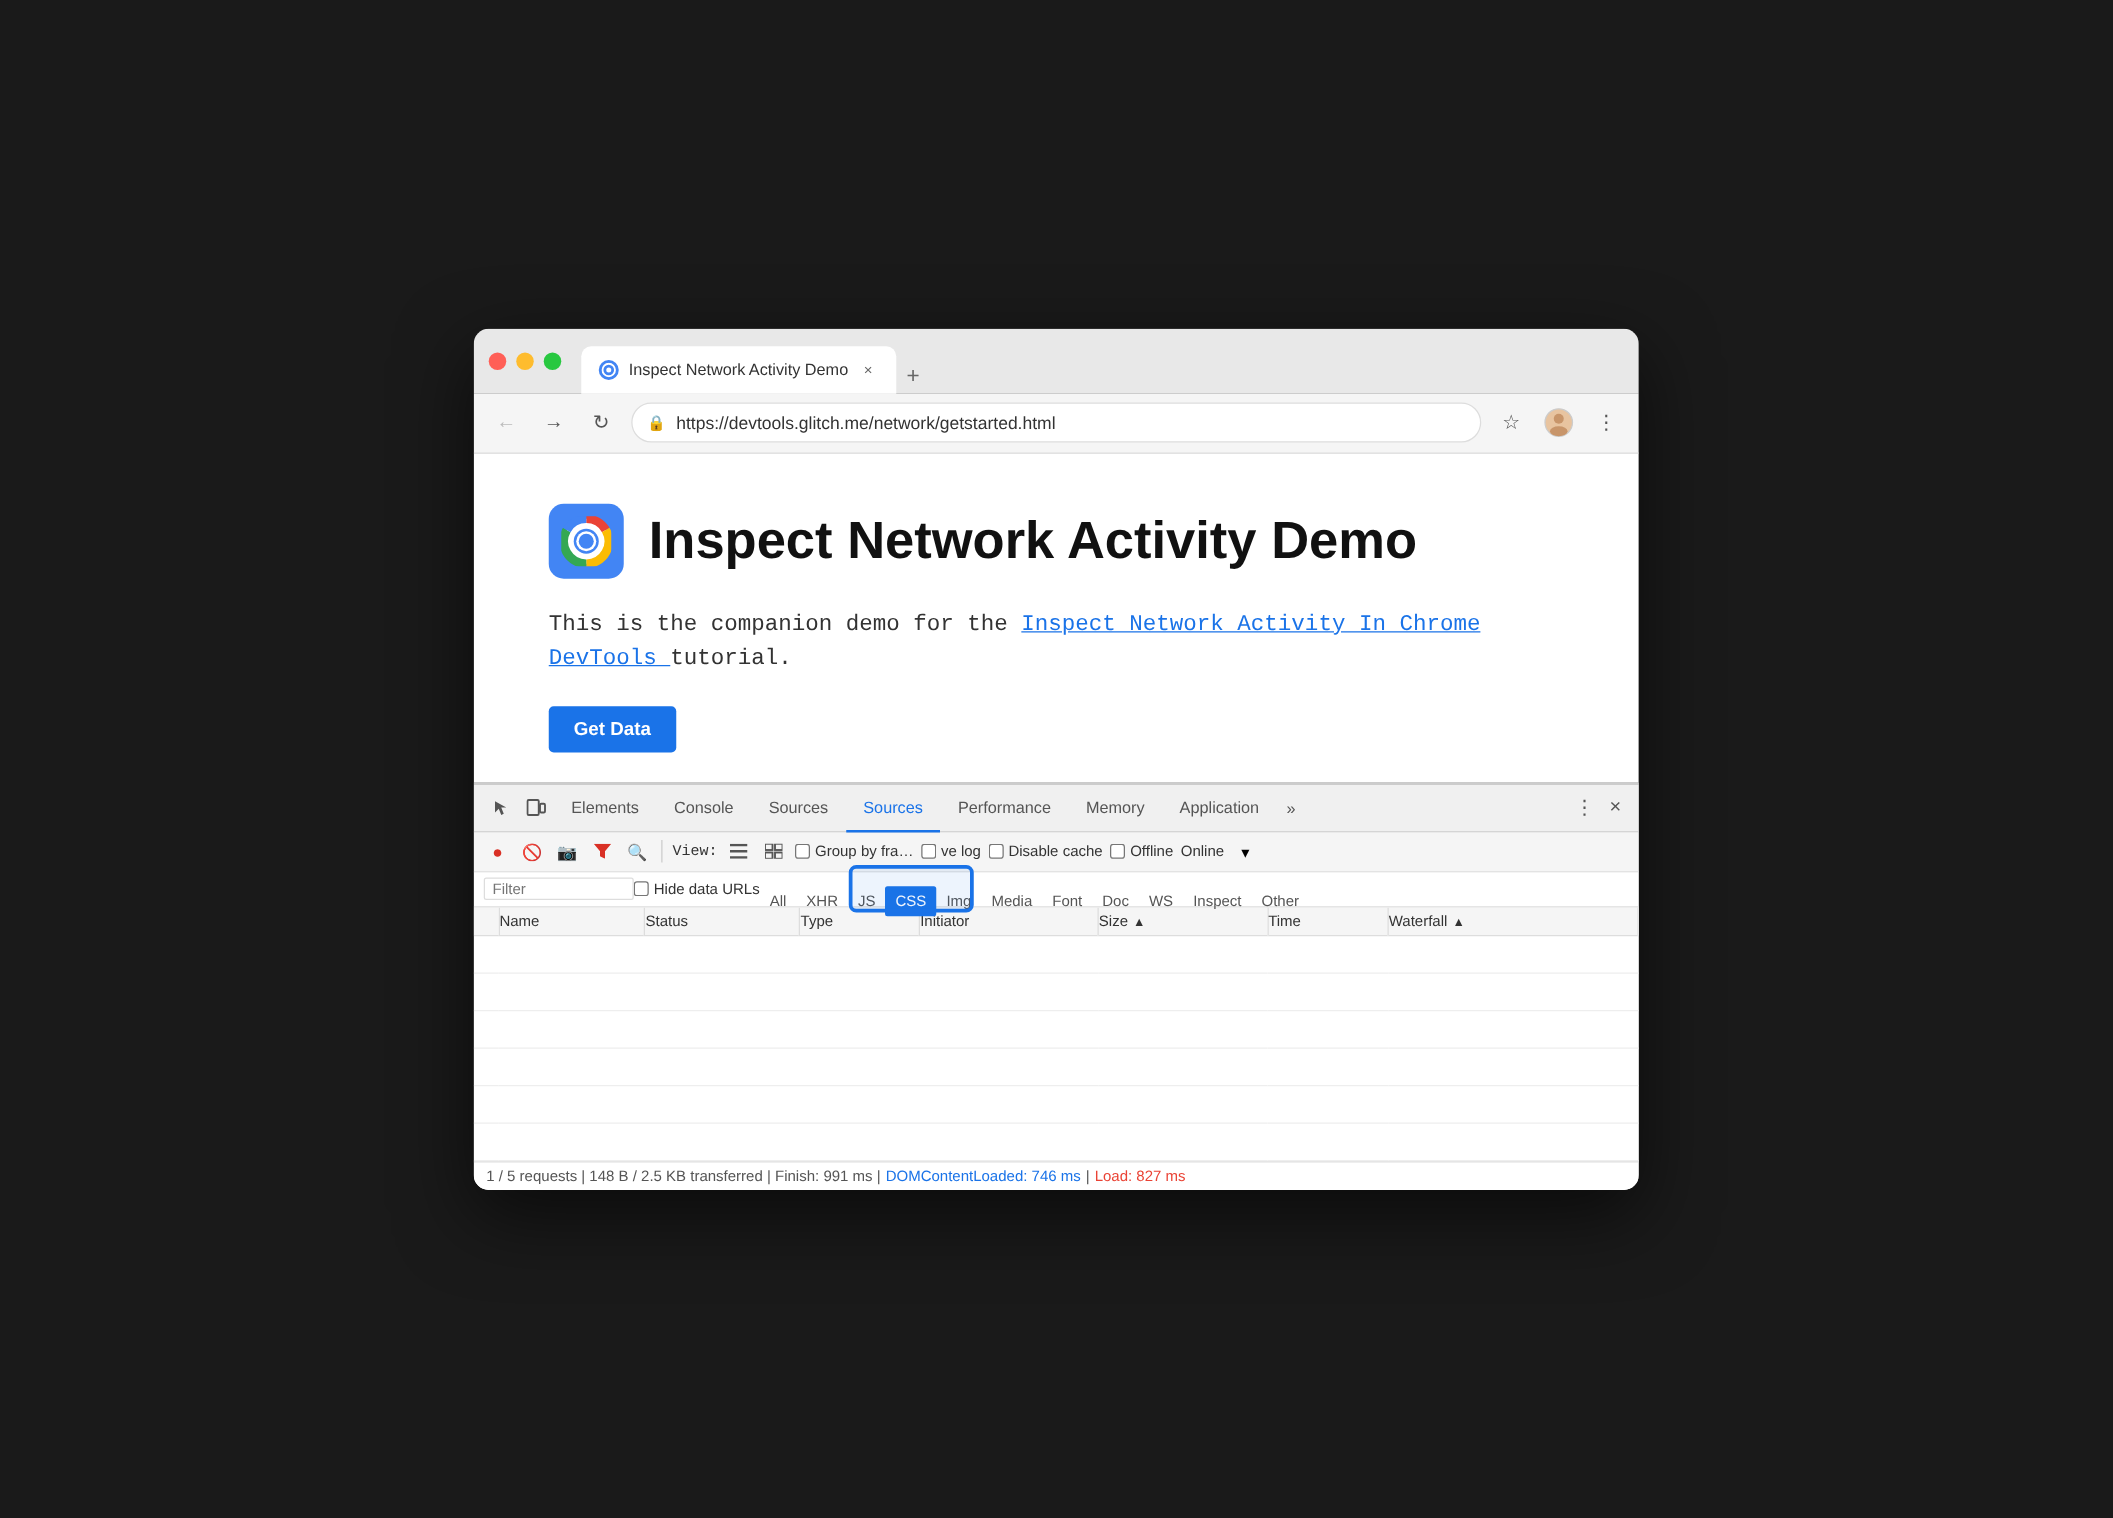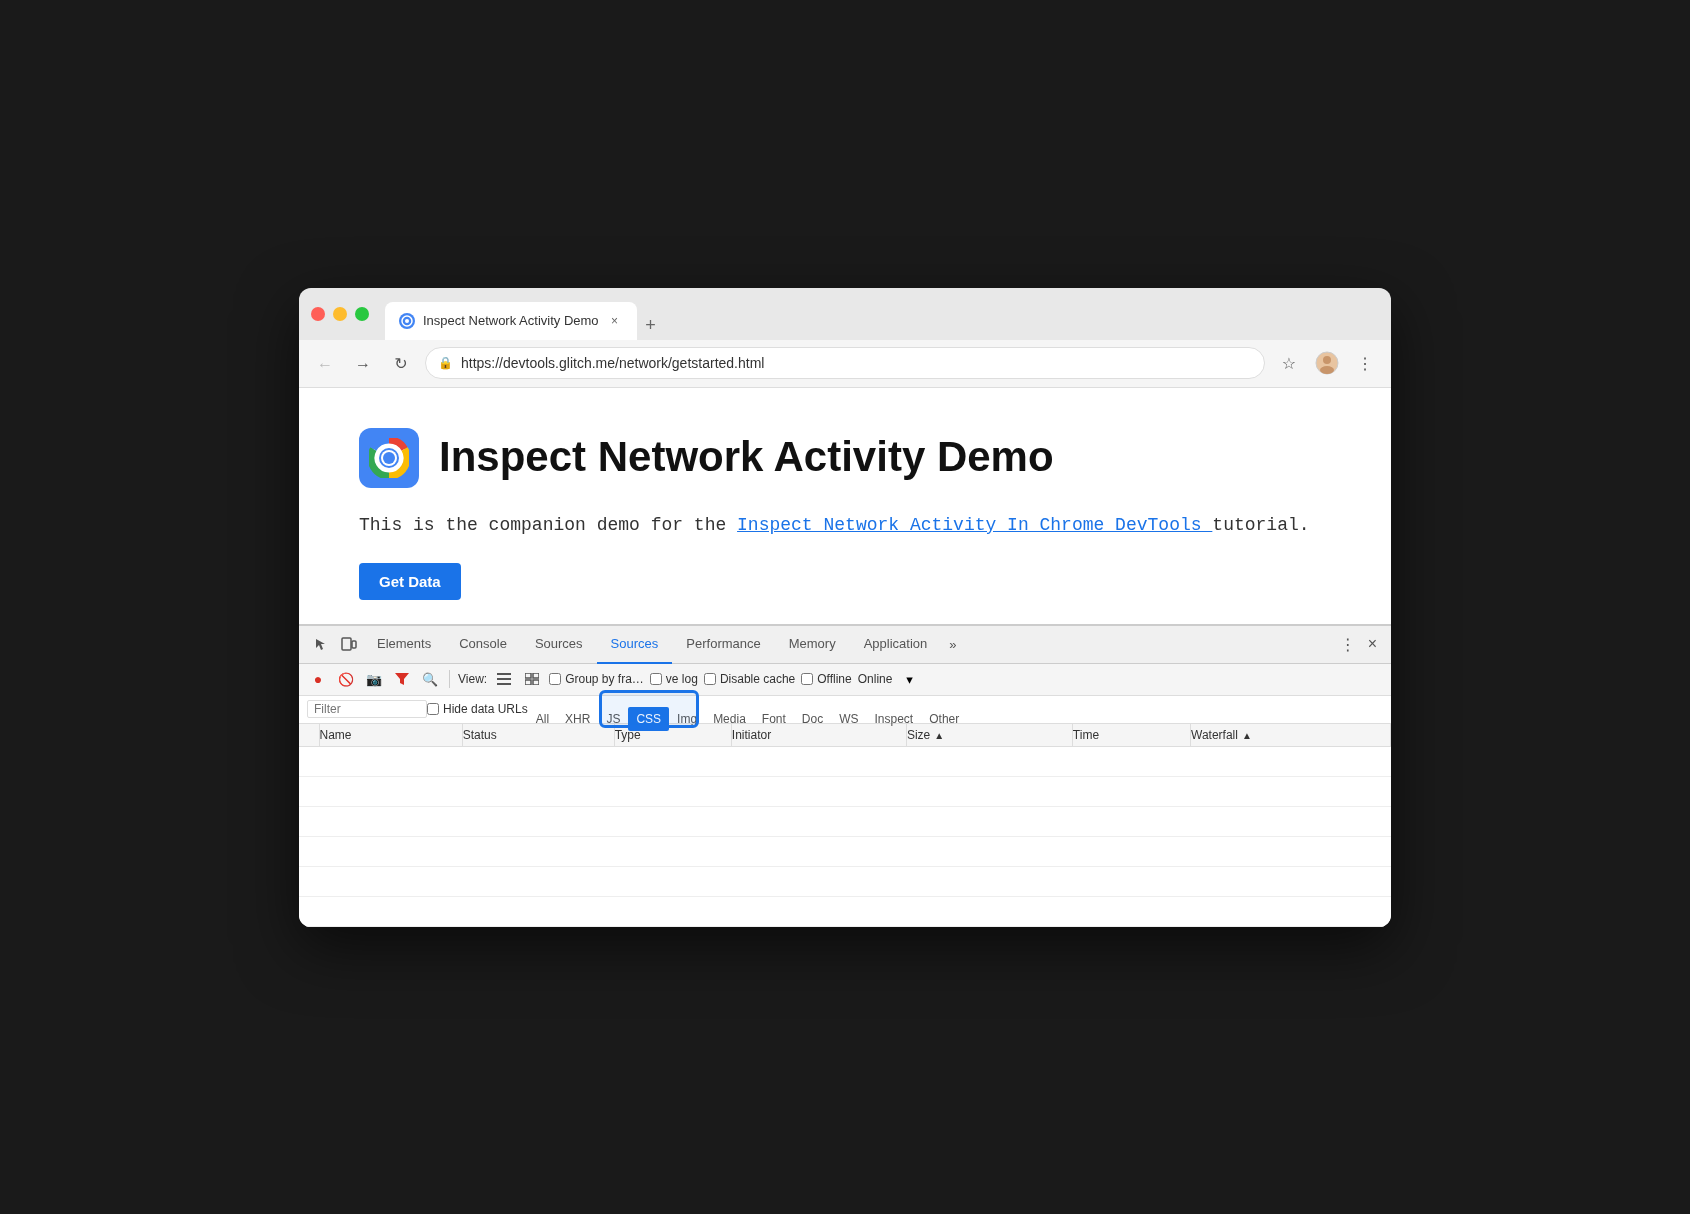--- a/index.html
+++ b/index.html
@@ -5,21 +5,21 @@
     * { box-sizing: border-box; margin: 0; padding: 0; }
     body {
       background: #1a1a1a;
       display: flex;
       justify-content: center;
       align-items: center;
       min-height: 100vh;
       font-family: -apple-system, BlinkMacSystemFont, 'Segoe UI', sans-serif;
     }
     .browser-window {
-      width: 1092px;
+      width: 932px;
       background: #404040;
       border-radius: 12px;
       overflow: hidden;
       box-shadow: 0 20px 60px rgba(0,0,0,0.6);
     }
     
     .title-bar {
       background: #e8e8e8;
       height: 52px;
       display: flex;
@@ -262,20 +262,21 @@
     .nt-btn.record { color: #d93025; font-size: 14px; }
     .nt-separator {
       width: 1px;
       height: 18px;
       background: #ccc;
       margin: 0 2px;
     }
     .nt-label {
       font-size: 12px;
       color: #333;
+      font-family: Liberation Mono, monospace;
     }
     .nt-checkbox-group {
       display: flex;
       align-items: center;
       gap: 4px;
       font-size: 12px;
       color: #333;
     }
     
     .filter-bar {
@@ -593,14 +594,20 @@
           </tr>
         <tr style="height:30px">
             <td colspan="8"></td>
           </tr>
         <tr style="height:30px">
             <td colspan="8"></td>
           </tr>
       </tbody>
     </table>
 
+    <div class="status-bar">
+      <span>1 / 5 requests | 148 B / 2.5 KB transferred | Finish: 991 ms | </span>
+      <span class="status-link">DOMContentLoaded: 746 ms</span>
+      <span> | </span>
+      <span class="status-red">Load: 827 ms</span>
+    </div>
   </div>
 </div>
 
 </body></html>

